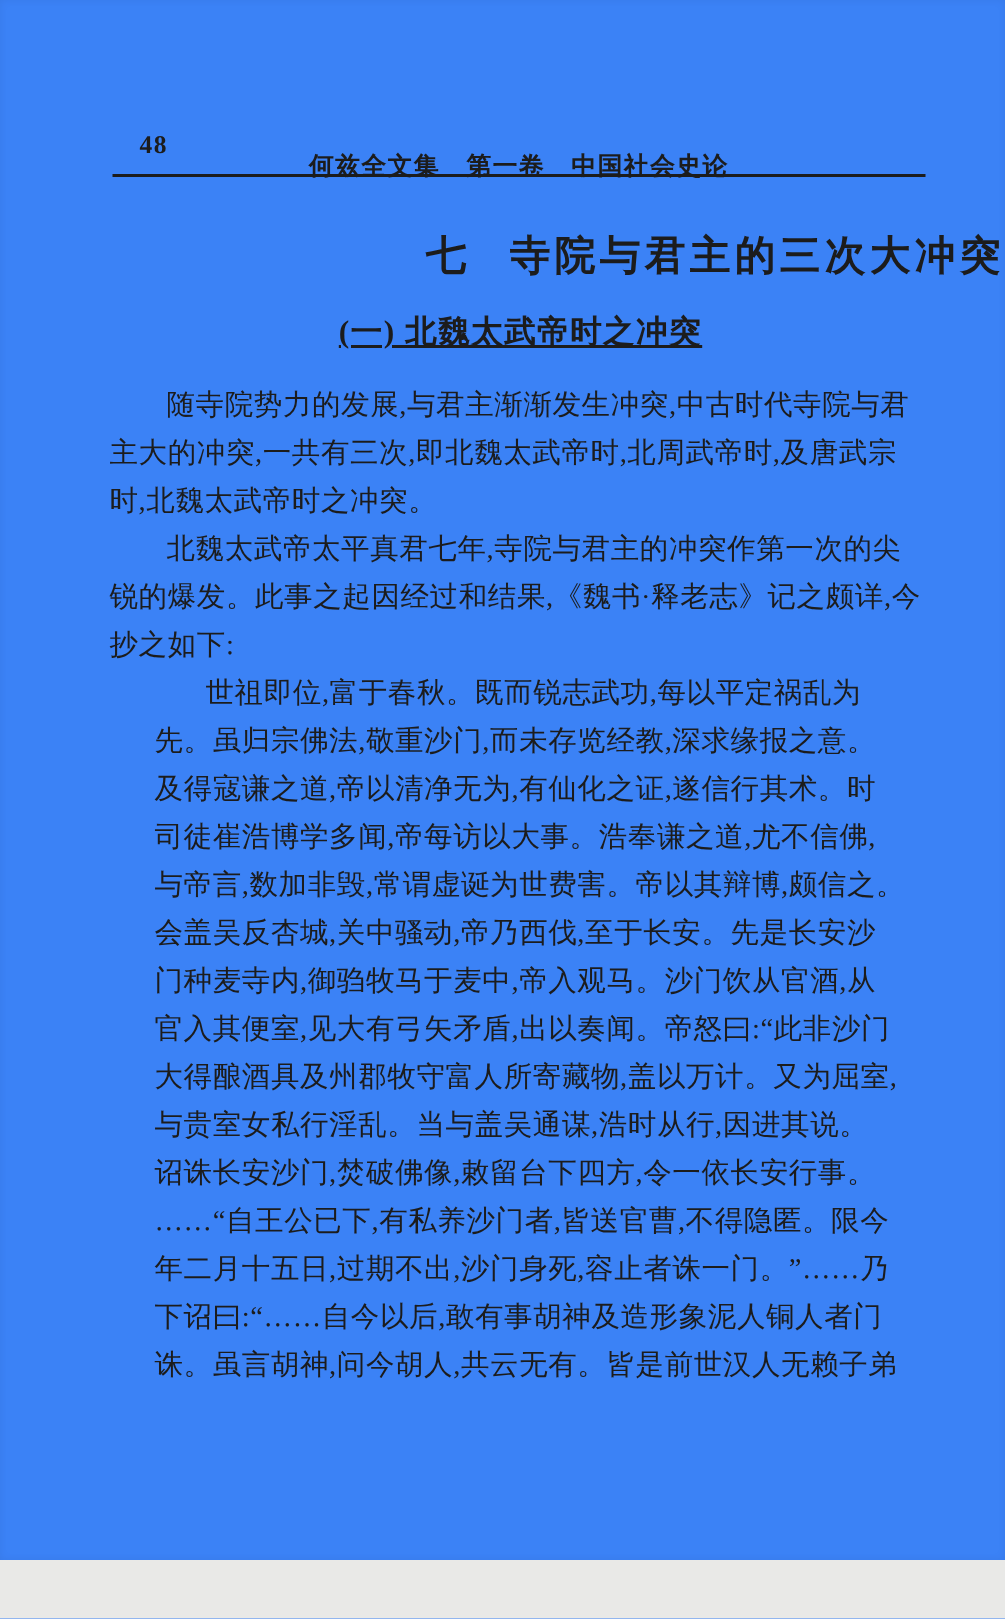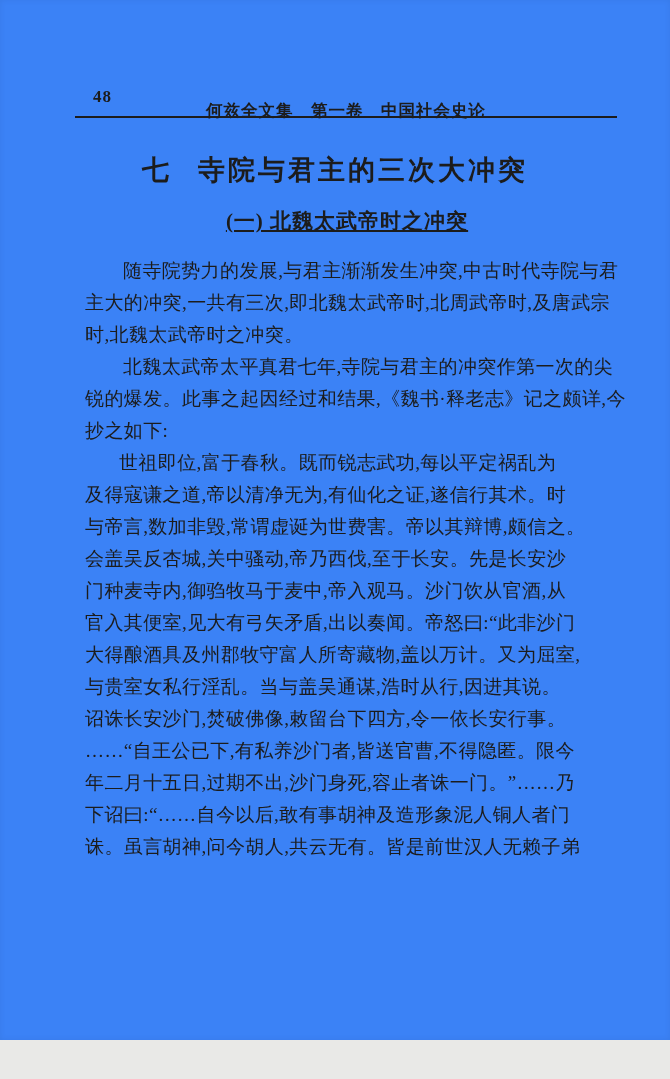--- a/index.html
+++ b/index.html
@@ -49,21 +49,21 @@
     width: 542px;
     height: 2px;
     background: #1c1c1c;
   }
   
   .title {
     position: absolute;
     top: 152px;
     left: 0;
     width: 100%;
-    text-align: center;
+    text-align: right;
     font-size: 27px;
     font-weight: bold;
     letter-spacing: 3px;
     white-space: nowrap;
   }
   .title .num { margin-right: 26px; }
   .subtitle {
     position: absolute;
     top: 207px;
     left: 12px;
@@ -72,29 +72,29 @@
     font-size: 21px;
     font-weight: bold;
     letter-spacing: 1px;
     white-space: nowrap;
     text-decoration: underline;
   }
   
   .content {
     position: absolute;
     top: 255px;
-    left: 85px;
+    left: 73px;
     width: 510px;
     font-size: 19px;
     line-height: 32px;
     letter-spacing: 0.4px;
   }
   .ln { white-space: nowrap; height: 32px; }
   .p-first { text-indent: 38px; }
-  .q  { }
+  .q  { margin-left: 30px; }
   .q-first { text-indent: 34px; }
 </style>
 </head>
 <body>
 
 <div class="page">
 
   <div class="header">
     <span class="pagenum">48</span>
     <span class="running">何兹全文集　第一卷　中国社会史论</span>
@@ -111,21 +111,23 @@
   <div class="content">
     <div class="ln p-first">随寺院势力的发展,与君主渐渐发生冲突,中古时代寺院与君</div>
     <div class="ln">主大的冲突,一共有三次,即北魏太武帝时,北周武帝时,及唐武宗</div>
     <div class="ln">时,北魏太武帝时之冲突。</div>
 
     <div class="ln p-first">北魏太武帝太平真君七年,寺院与君主的冲突作第一次的尖</div>
     <div class="ln">锐的爆发。此事之起因经过和结果,《魏书·释老志》记之颇详,今</div>
     <div class="ln">抄之如下:</div>
 
     <div class="ln q q-first">世祖即位,富于春秋。既而锐志武功,每以平定祸乱为</div>
+    <div class="ln q">先。虽归宗佛法,敬重沙门,而未存览经教,深求缘报之意。</div>
     <div class="ln q">及得寇谦之道,帝以清净无为,有仙化之证,遂信行其术。时</div>
+    <div class="ln q">司徒崔浩博学多闻,帝每访以大事。浩奉谦之道,尤不信佛,</div>
     <div class="ln q">与帝言,数加非毁,常谓虚诞为世费害。帝以其辩博,颇信之。</div>
     <div class="ln q">会盖吴反杏城,关中骚动,帝乃西伐,至于长安。先是长安沙</div>
     <div class="ln q">门种麦寺内,御驺牧马于麦中,帝入观马。沙门饮从官酒,从</div>
     <div class="ln q">官入其便室,见大有弓矢矛盾,出以奏闻。帝怒曰:“此非沙门</div>
     <div class="ln q">大得酿酒具及州郡牧守富人所寄藏物,盖以万计。又为屈室,</div>
     <div class="ln q">与贵室女私行淫乱。当与盖吴通谋,浩时从行,因进其说。</div>
     <div class="ln q">诏诛长安沙门,焚破佛像,敕留台下四方,令一依长安行事。</div>
     <div class="ln q">……“自王公已下,有私养沙门者,皆送官曹,不得隐匿。限今</div>
     <div class="ln q">年二月十五日,过期不出,沙门身死,容止者诛一门。”……乃</div>
     <div class="ln q">下诏曰:“……自今以后,敢有事胡神及造形象泥人铜人者门</div>

